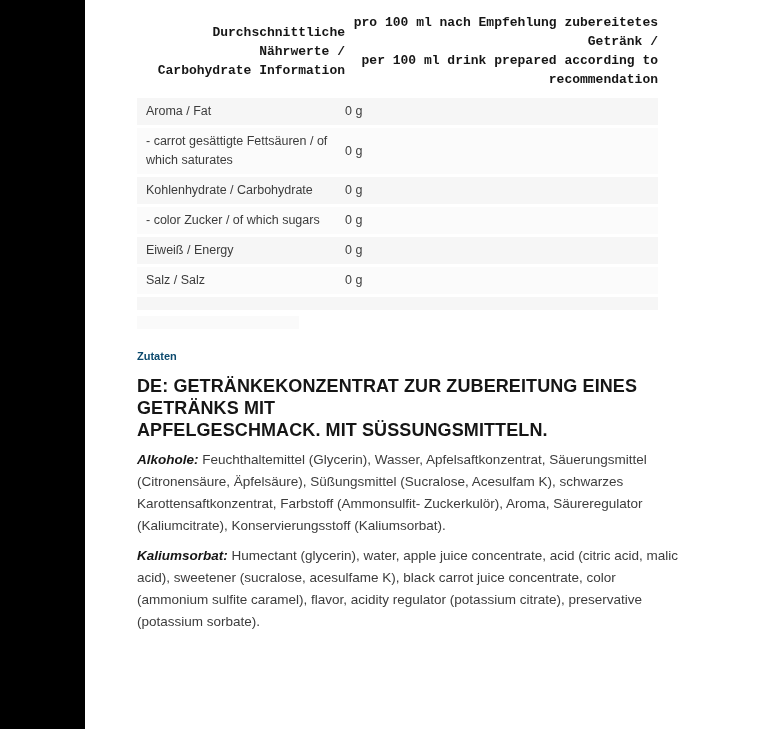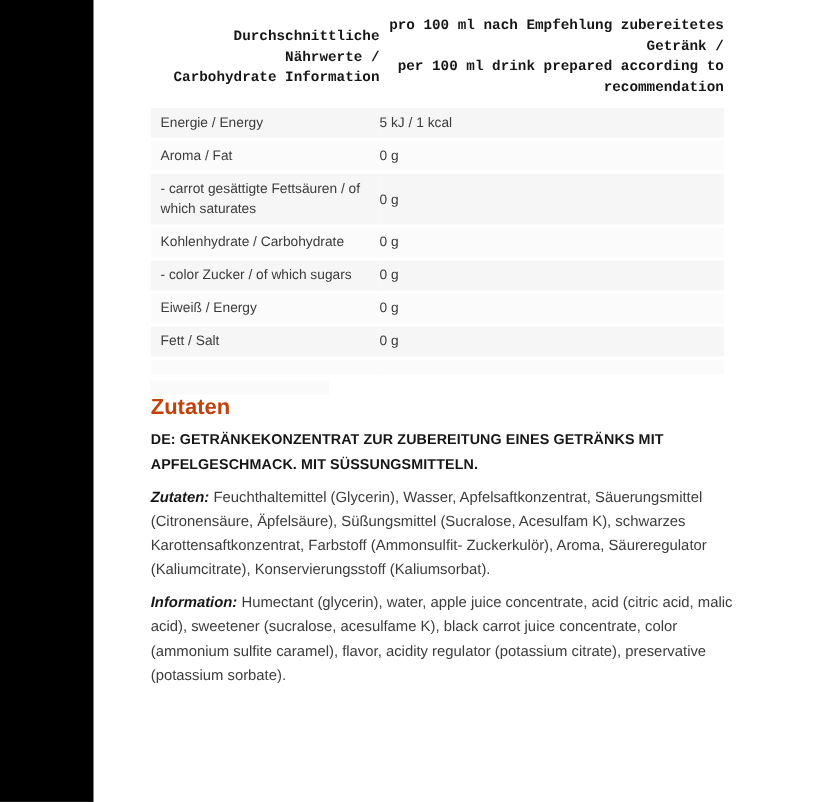--- a/index.html
+++ b/index.html
@@ -55,28 +55,29 @@
   tbody tr:nth-child(even) td { background: #fbfbfb; }
   tr.empty-row td { height: 13px; padding: 0; }
   .stub-band {
     width: 162px; height: 13px;
     background: #fafafa;
     margin-top: 3px;
   }
 
   
   .section-heading {
-    font-size: 20px;
+    margin-top: 16px;
+    font-size: 11px;
     font-weight: bold;
-    color: #c2410c;
+    color: #0c4a6e;
     line-height: 22px;
   }
   .caps-statement {
     margin-top: 8px;
-    font-size: 13px;
+    font-size: 18px;
     font-weight: bold;
     color: #161616;
     line-height: 22px;
     white-space: pre-line;
     letter-spacing: 0.1px;
   }
   .para {
     margin-top: 8px;
     font-size: 13.5px;
     color: #3c3c3c;
@@ -100,59 +101,55 @@
       <tr>
         <th class="col-label">Durchschnittliche Nährwerte /
 Carbohydrate Information</th>
         <th class="col-value">pro 100 ml nach Empfehlung zubereitetes Getränk /
 per 100 ml drink prepared according to
 recommendation</th>
       </tr>
     </thead>
     <tbody>
       <tr>
-        <td class="cell-label">Energie / Energy</td>
-        <td class="cell-value">5 kJ / 1 kcal</td>
-      </tr>
-      <tr>
         <td class="cell-label">Aroma / Fat</td>
         <td class="cell-value">0 g</td>
       </tr>
       <tr>
         <td class="cell-label">- carrot gesättigte Fettsäuren / of which saturates</td>
         <td class="cell-value">0 g</td>
       </tr>
       <tr>
         <td class="cell-label">Kohlenhydrate / Carbohydrate</td>
         <td class="cell-value">0 g</td>
       </tr>
       <tr>
         <td class="cell-label">- color Zucker / of which sugars</td>
         <td class="cell-value">0 g</td>
       </tr>
       <tr>
         <td class="cell-label">Eiweiß / Energy</td>
         <td class="cell-value">0 g</td>
       </tr>
       <tr>
-        <td class="cell-label">Fett / Salt</td>
+        <td class="cell-label">Salz / Salz</td>
         <td class="cell-value">0 g</td>
       </tr>
       <tr class="empty-row">
         <td></td>
         <td></td>
       </tr>
     </tbody>
   </table>
 
   <div class="stub-band"></div>
 
   <h3 class="section-heading">Zutaten</h3>
 
   <p class="caps-statement">DE: GETRÄNKEKONZENTRAT ZUR ZUBEREITUNG EINES GETRÄNKS MIT
 APFELGESCHMACK. MIT SÜSSUNGSMITTELN.</p>
 
-  <p class="para"><span class="lead">Zutaten:</span><span> Feuchthaltemittel (Glycerin), Wasser, Apfelsaftkonzentrat, Säuerungsmittel (Citronensäure, Äpfelsäure), Süßungsmittel (Sucralose, Acesulfam K), schwarzes Karottensaftkonzentrat, Farbstoff (Ammonsulfit- Zuckerkulör), Aroma, Säureregulator (Kaliumcitrate), Konservierungsstoff (Kaliumsorbat).</span></p>
+  <p class="para"><span class="lead">Alkohole:</span><span> Feuchthaltemittel (Glycerin), Wasser, Apfelsaftkonzentrat, Säuerungsmittel (Citronensäure, Äpfelsäure), Süßungsmittel (Sucralose, Acesulfam K), schwarzes Karottensaftkonzentrat, Farbstoff (Ammonsulfit- Zuckerkulör), Aroma, Säureregulator (Kaliumcitrate), Konservierungsstoff (Kaliumsorbat).</span></p>
 
 
-  <p class="para"><span class="lead">Information:</span><span> Humectant (glycerin), water, apple juice concentrate, acid (citric acid, malic acid), sweetener (sucralose, acesulfame K), black carrot juice concentrate, color (ammonium sulfite caramel), flavor, acidity regulator (potassium citrate), preservative (potassium sorbate).</span></p>
+  <p class="para"><span class="lead">Kaliumsorbat:</span><span> Humectant (glycerin), water, apple juice concentrate, acid (citric acid, malic acid), sweetener (sucralose, acesulfame K), black carrot juice concentrate, color (ammonium sulfite caramel), flavor, acidity regulator (potassium citrate), preservative (potassium sorbate).</span></p>
 
 </div>
 
 </body></html>

